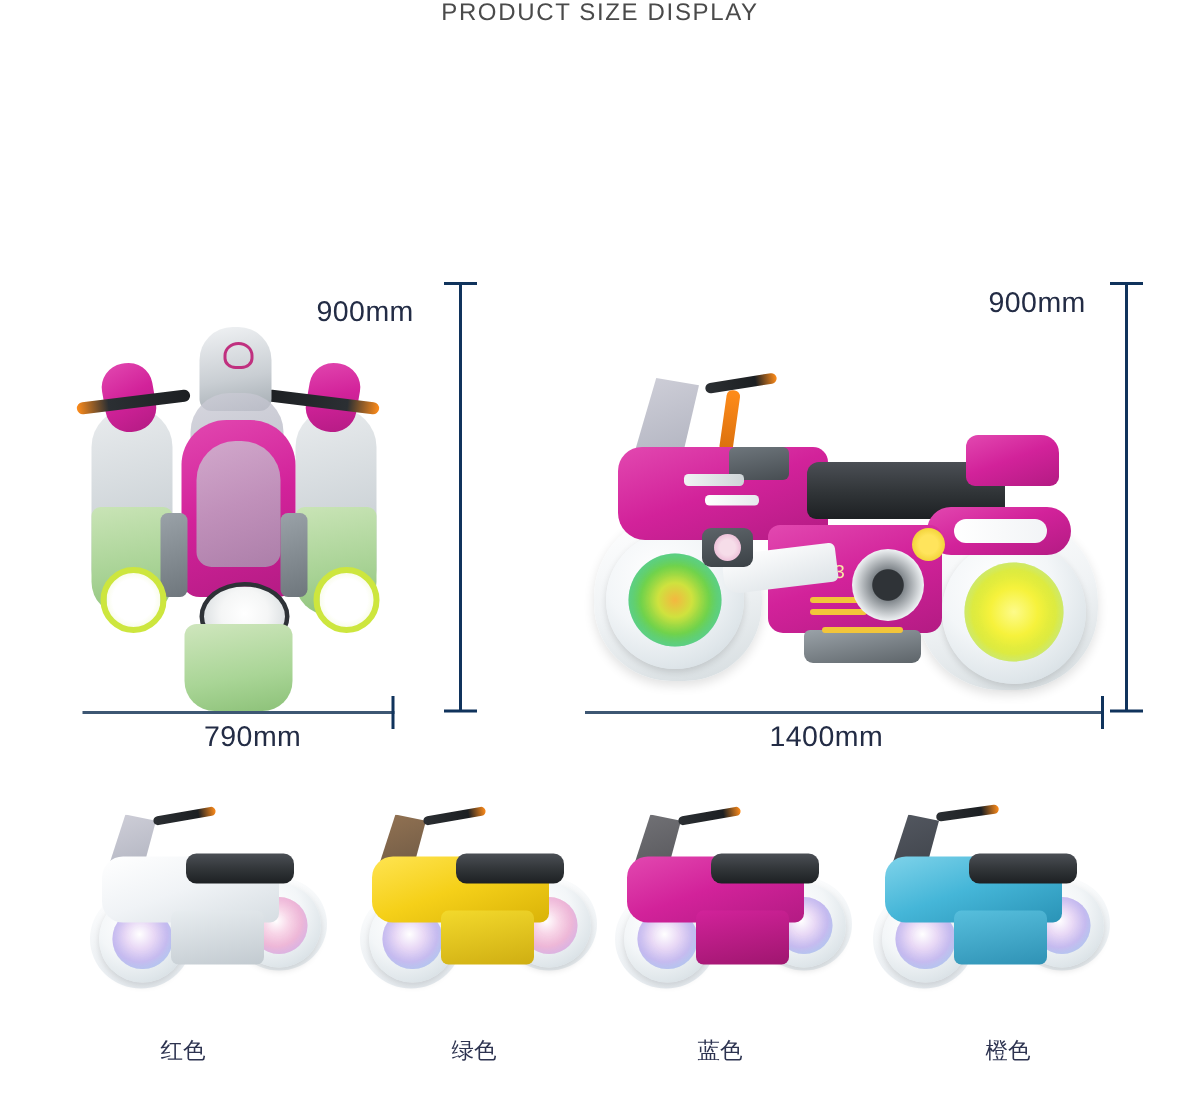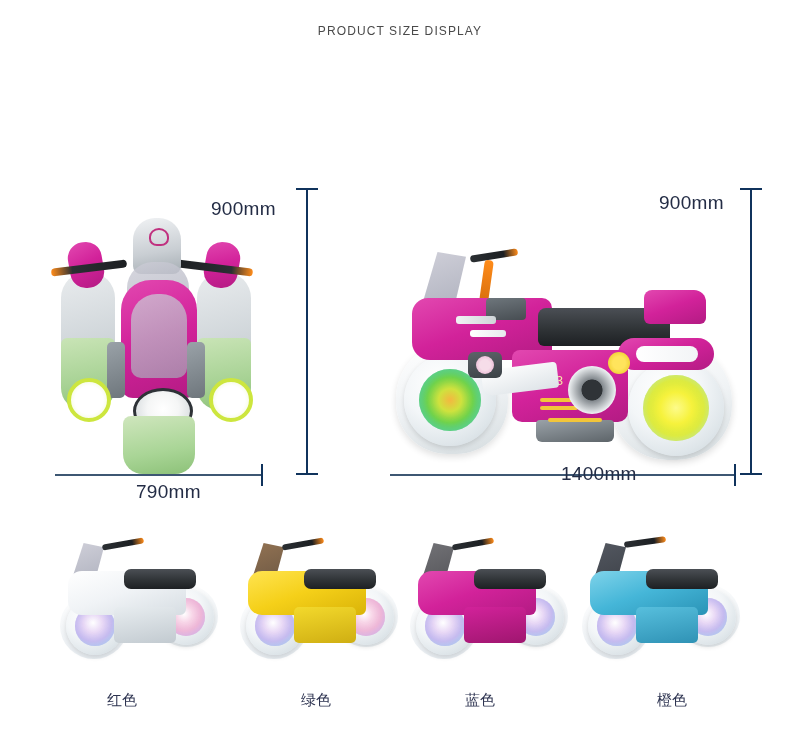--- a/index.html
+++ b/index.html
@@ -19,24 +19,24 @@
   .header { position: absolute; left: 0; top: 0; width: 800px; text-align: center; }
   .title-cn {
     font-size: 34px;
     font-weight: 700;
     color: #2b2b2b;
     letter-spacing: 3px;
     line-height: 1;
     margin-top: 46px;
   }
   .title-en {
-    font-size: 12px;
+    font-size: 16px;
     color: #4a4a4a;
     letter-spacing: 1.1px;
-    margin-top: 24px;
+    margin-top: 0;
     font-weight: 400;
   }
 
   
   .dim-line { position: absolute; background: #10335c; }
   .dim-v { width: 2px; }
   .dim-h { height: 1.5px; background: #3d5773; }
   .cap-h { position: absolute; height: 2px; background: #10335c; }
   .cap-v { position: absolute; width: 2px; background: #10335c; }
 
@@ -234,21 +234,21 @@
   </div>
 </div>
 
 <div class="dim-line dim-v" style="left:750px; top:189px; width:2px; height:285px;"></div>
 <div class="cap-h" style="left:740px; top:188px; width:22px;"></div>
 <div class="cap-h" style="left:740px; top:473px; width:22px;"></div>
 <div class="dim-label" style="left:659px; top:192px;">900mm</div>
 
 <div class="dim-line dim-h" style="left:390px; top:474px; width:346px;"></div>
 <div class="cap-v" style="left:734px; top:464px; height:22px;"></div>
-<div class="dim-label" style="left:513px; top:463px;margin-left:48px;">1400mm</div>
+<div class="dim-label" style="left:513px; top:481px;">1400mm</div>
 
 <div style="position:absolute;left:0;top:525px;width:800px;height:180px;">
 
   <div class="bike" style="left:58px; top:10px; width:160px; height:130px;">
     <div style="position:absolute;left:2px;top:58px;width:68px;height:66px;border-radius:50%;
                 background:linear-gradient(165deg,#ffffff,#e3e9ee);"></div>
     <div class="wheel" style="left:8px;top:62px;width:58px;height:58px;">
       <div class="hub hub-pastel"></div>
     </div>
     <div style="position:absolute;left:96px;top:50px;width:64px;height:62px;border-radius:50%;

